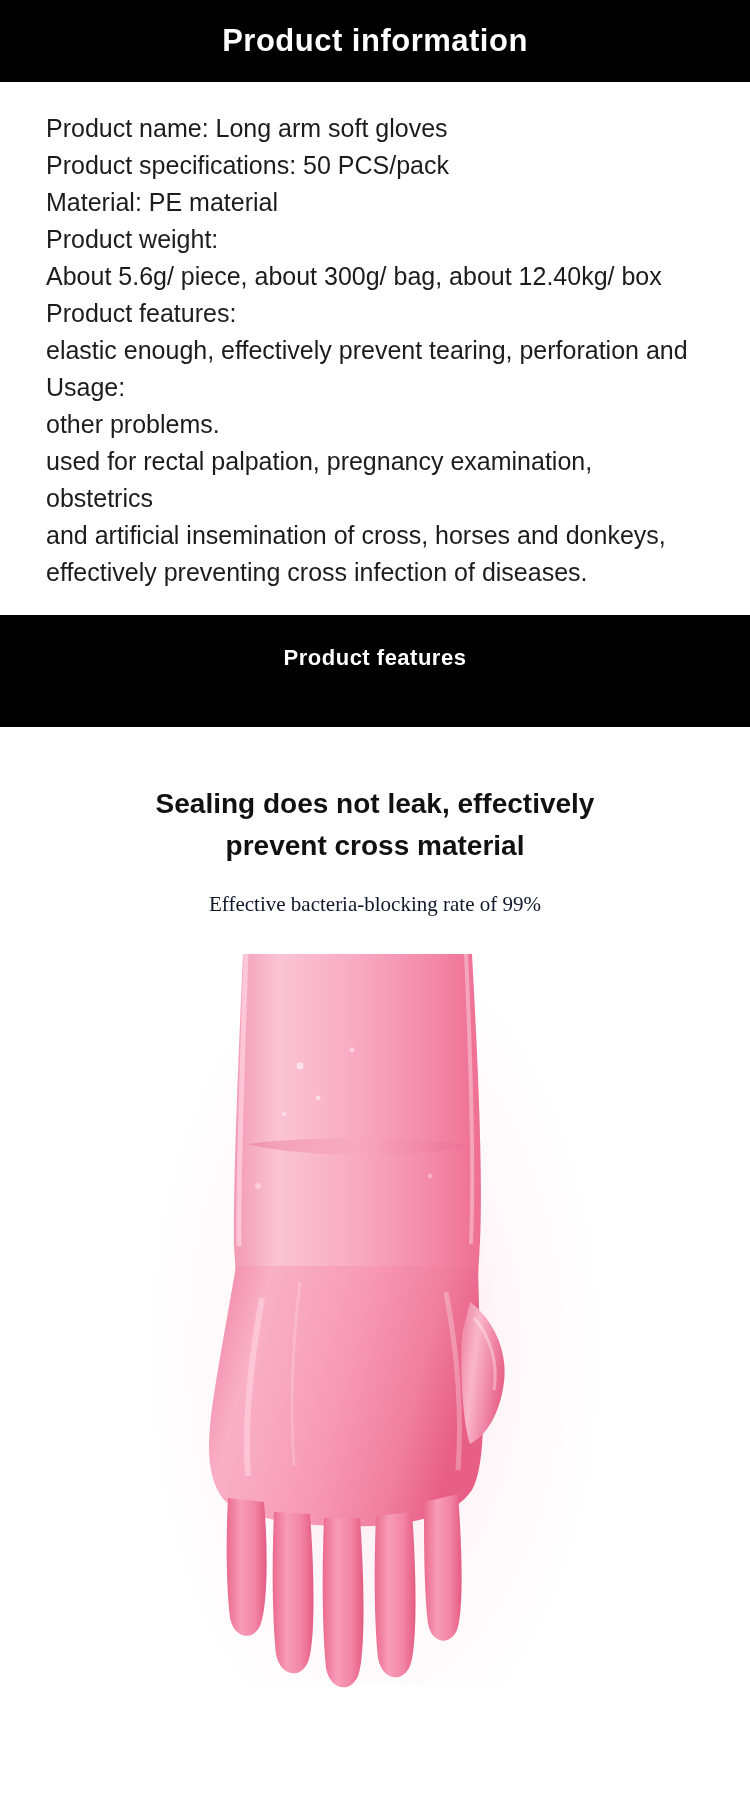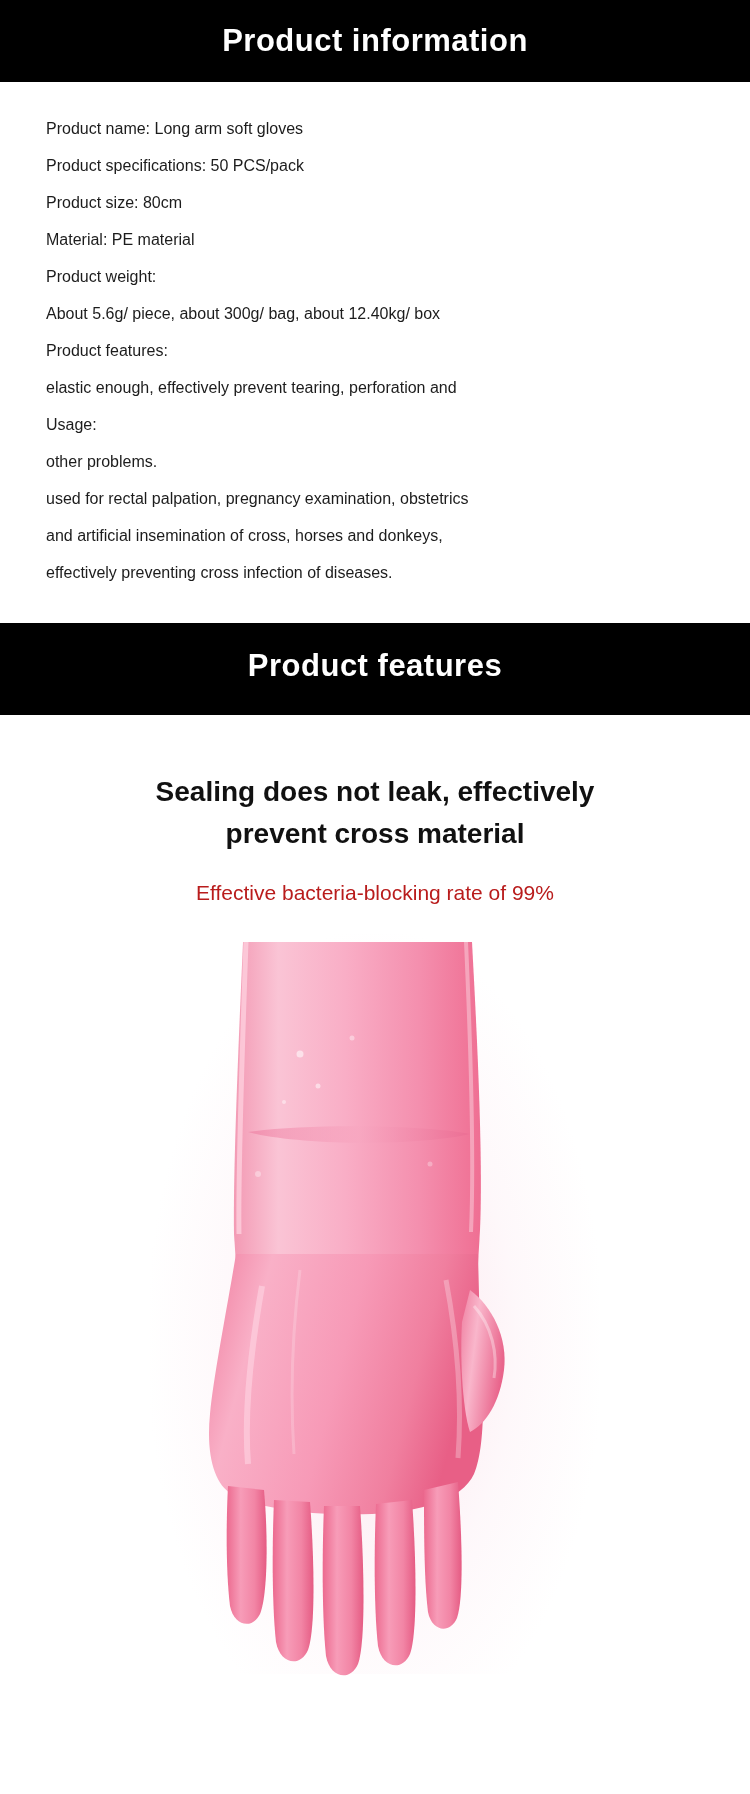--- a/index.html
+++ b/index.html
@@ -30,33 +30,32 @@
     text-align: center;
     font-weight: bold;
     letter-spacing: 0.5px;
   }
   .banner-1 {
     height: 82px;
     line-height: 82px;
     font-size: 31px;
   }
   .banner-2 {
-    height: 92px;
+    height: 112px;
     line-height: 86px;
-    font-size: 31px;
-    margin-top: 8px;
+    font-size: 22px;
   }
 
   
   .info-block {
     padding: 28px 46px 24px 46px;
     background: #ffffff;
   }
   .info-line {
-    font-size: 16px;
+    font-size: 25px;
     line-height: 37px;
     color: #1c1c1c;
     white-space: pre-wrap;
   }
 
   
   .features {
     background: #ffffff;
     padding-top: 56px;
     text-align: center;
@@ -65,21 +64,22 @@
     font-size: 28px;
     font-weight: bold;
     line-height: 42px;
     color: #111111;
     padding: 0 70px;
   }
   .feature-sub {
     margin-top: 22px;
     font-size: 21px;
     line-height: 31px;
-    color: #b91c1c;
+    color: #0f172a;
+    font-family: Liberation Serif, serif;
   }
 
   
   .photo-wrap {
     position: relative;
     width: 750px;
     height: 770px;
     margin-top: 26px;
     overflow: hidden;
     background: #ffffff;
@@ -103,21 +103,20 @@
 </head>
 <body>
 
 <div class="page">
 
   <div class="banner banner-1">Product information</div>
 
   <div class="info-block">
     <div class="info-line">Product name: Long arm soft gloves</div>
     <div class="info-line">Product specifications: 50 PCS/pack</div>
-    <div class="info-line">Product size: 80cm</div>
     <div class="info-line">Material: PE material</div>
     <div class="info-line">Product weight:</div>
     <div class="info-line">About 5.6g/ piece, about 300g/ bag, about 12.40kg/ box</div>
     <div class="info-line">Product features:</div>
     <div class="info-line">elastic enough, effectively prevent tearing, perforation and</div>
     <div class="info-line">Usage:</div>
     <div class="info-line">other problems.</div>
     <div class="info-line">used for rectal palpation, pregnancy examination, obstetrics</div>
     <div class="info-line">and artificial insemination of cross, horses and donkeys,</div>
     <div class="info-line">effectively preventing cross infection of diseases.</div>

